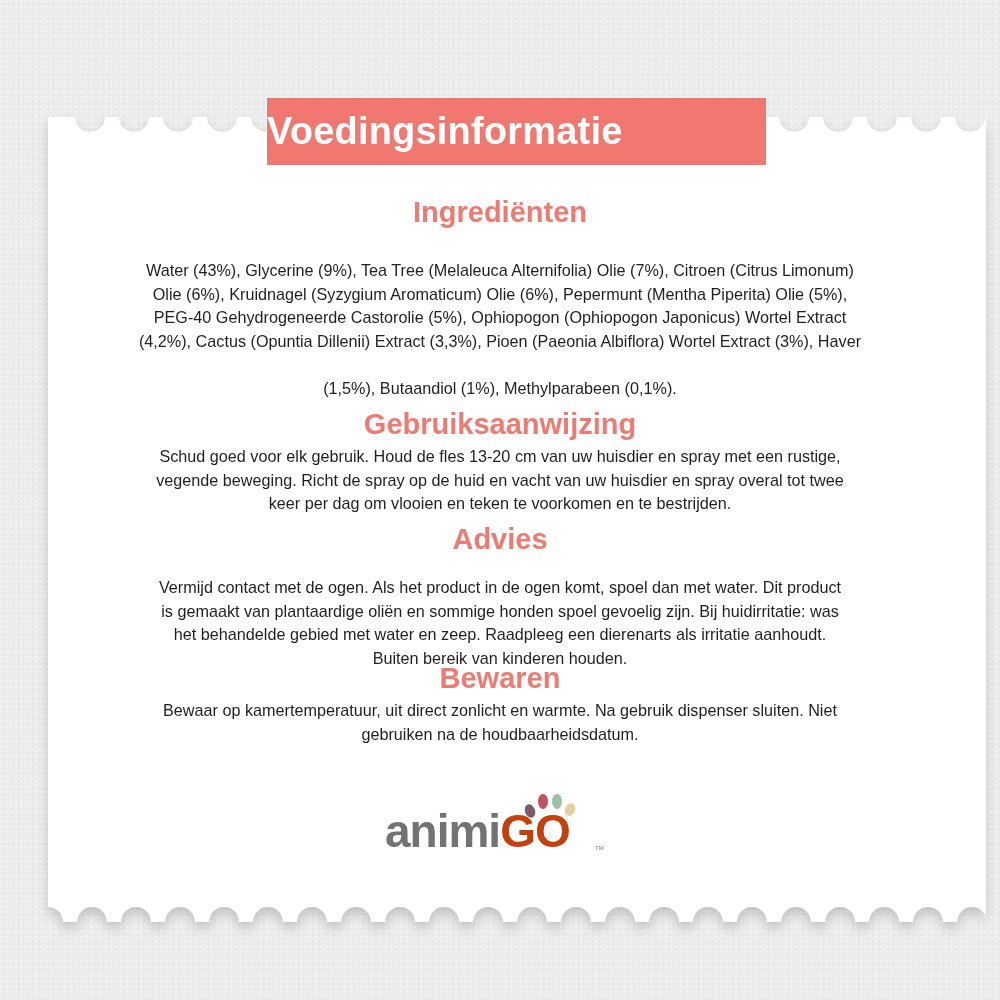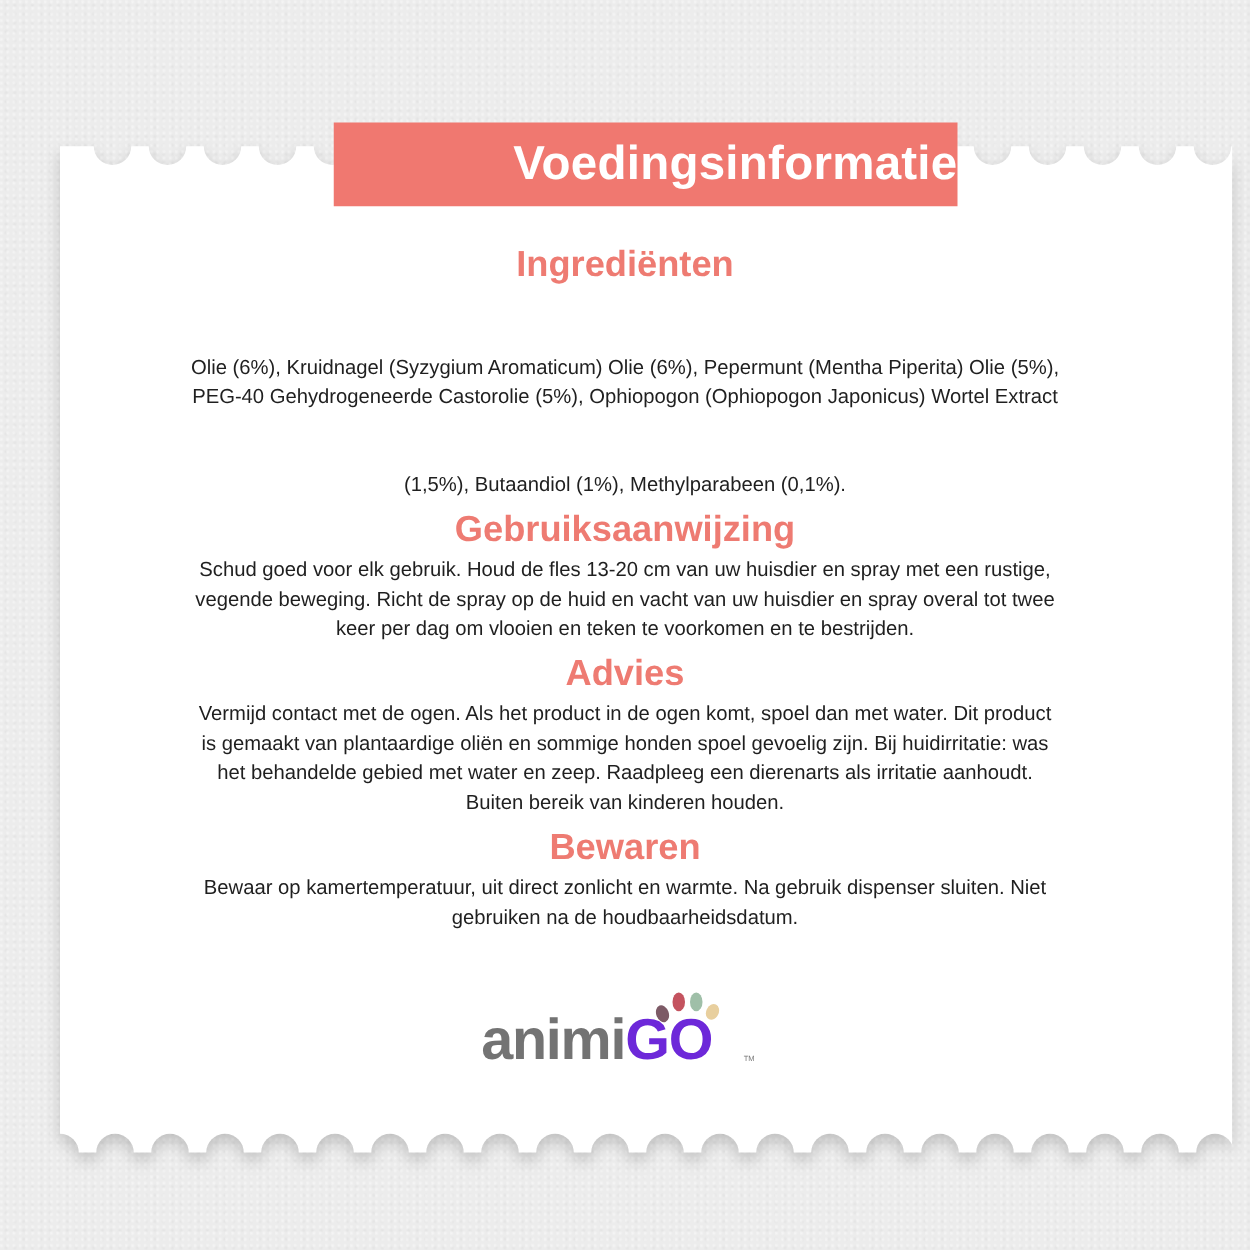--- a/index.html
+++ b/index.html
@@ -13,41 +13,41 @@
       font-family: "Liberation Sans", "DejaVu Sans", sans-serif;
     }
     .paper-wrap {
       position:absolute; left:48px; top:104px; width:938px; height:830px;
       filter: drop-shadow(0 6px 6px rgba(0,0,0,0.18));
     }
     .paper-wrap svg { position:absolute; left:0; top:0; }
     .banner {
       position:absolute; left:267px; top:98px; width:499px; height:67px;
       background:#f07870;
-      display:flex; align-items:center; justify-content:flex-end;
+      display:flex; align-items:center; justify-content:flex-start;
       color:#ffffff; font-weight:bold; font-size:38px; letter-spacing:0.2px;
     }
     .content {
       position:absolute; left:80px; width:840px; text-align:center; color:#1e1e1e;
     }
     .heading {
       color:#ee7b72; font-weight:bold; font-size:29px; text-align:center; margin:0;
     }
     .body-text {
       font-size:16.2px; line-height:23.5px; margin:0; color:#1f1f1f;
     }
     .logo {
       position:absolute; left:385px; top:788px; width:230px; height:70px;
     }
     .logo .word {
       position:absolute; left:0; top:18px; font-size:46px; font-weight:bold;
       letter-spacing:-1px; line-height:50px;
     }
     .logo .w1 { color:#737373; }
-    .logo .w2 { color:#6d28d9; }
+    .logo .w2 { color:#c2410c; }
     .logo .tm { position:absolute; left:210px; top:57px; font-size:6px; color:#777; }
     .paw { position:absolute; border-radius:50%; }
   </style>
 </head>
 <body>
 
 <div class="paper-wrap">
   <svg width="938" height="830" viewBox="0 0 938 830">
     <defs>
       <mask id="bites">
@@ -104,41 +104,41 @@
 </div>
 
 <div class="banner">
   <span>Voedingsinformatie</span>
 </div>
 
 <div class="content" style="top:196px;">
   <h2 class="heading">Ingrediënten</h2>
   <div style="height:30px"></div>
   <p class="body-text">
-    <br>
+    <span>Water (43%), Glycerine (9%), Tea Tree (Melaleuca Alternifolia) Olie (7%), Citroen (Citrus Limonum)</span><br>
     <span>Olie (6%), Kruidnagel (Syzygium Aromaticum) Olie (6%), Pepermunt (Mentha Piperita) Olie (5%),</span><br>
     <span>PEG-40 Gehydrogeneerde Castorolie (5%), Ophiopogon (Ophiopogon Japonicus) Wortel Extract</span><br>
-    <br>
+    <span>(4,2%), Cactus (Opuntia Dillenii) Extract (3,3%), Pioen (Paeonia Albiflora) Wortel Extract (3%), Haver</span><br>
     <br>
     <span>(1,5%), Butaandiol (1%), Methylparabeen (0,1%).</span>
   </p>
 </div>
 
 <div class="content" style="top:408px;">
   <h2 class="heading">Gebruiksaanwijzing</h2>
   <p class="body-text" style="margin-top:4px;">
     <span>Schud goed voor elk gebruik. Houd de fles 13-20 cm van uw huisdier en spray met een rustige,</span><br>
     <span>vegende beweging. Richt de spray op de huid en vacht van uw huisdier en spray overal tot twee</span><br>
     <span>keer per dag om vlooien en teken te voorkomen en te bestrijden.</span>
   </p>
 </div>
 
 <div class="content" style="top:523px;">
   <h2 class="heading">Advies</h2>
-  <p class="body-text" style="margin-top:4px;text-align:center;">
+  <p class="body-text" style="margin-top:20px;text-align:center;">
     <span>Vermijd contact met de ogen. Als het product in de ogen komt, spoel dan met water. Dit product</span><br>
     <span>is gemaakt van plantaardige oliën en sommige honden spoel gevoelig zijn. Bij huidirritatie: was</span><br>
     <span>het behandelde gebied met water en zeep. Raadpleeg een dierenarts als irritatie aanhoudt.</span><br>
     <span>Buiten bereik van kinderen houden.</span>
   </p>
 </div>
 
 <div class="content" style="top:662px;">
   <h2 class="heading">Bewaren</h2>
   <p class="body-text" style="margin-top:4px;">

